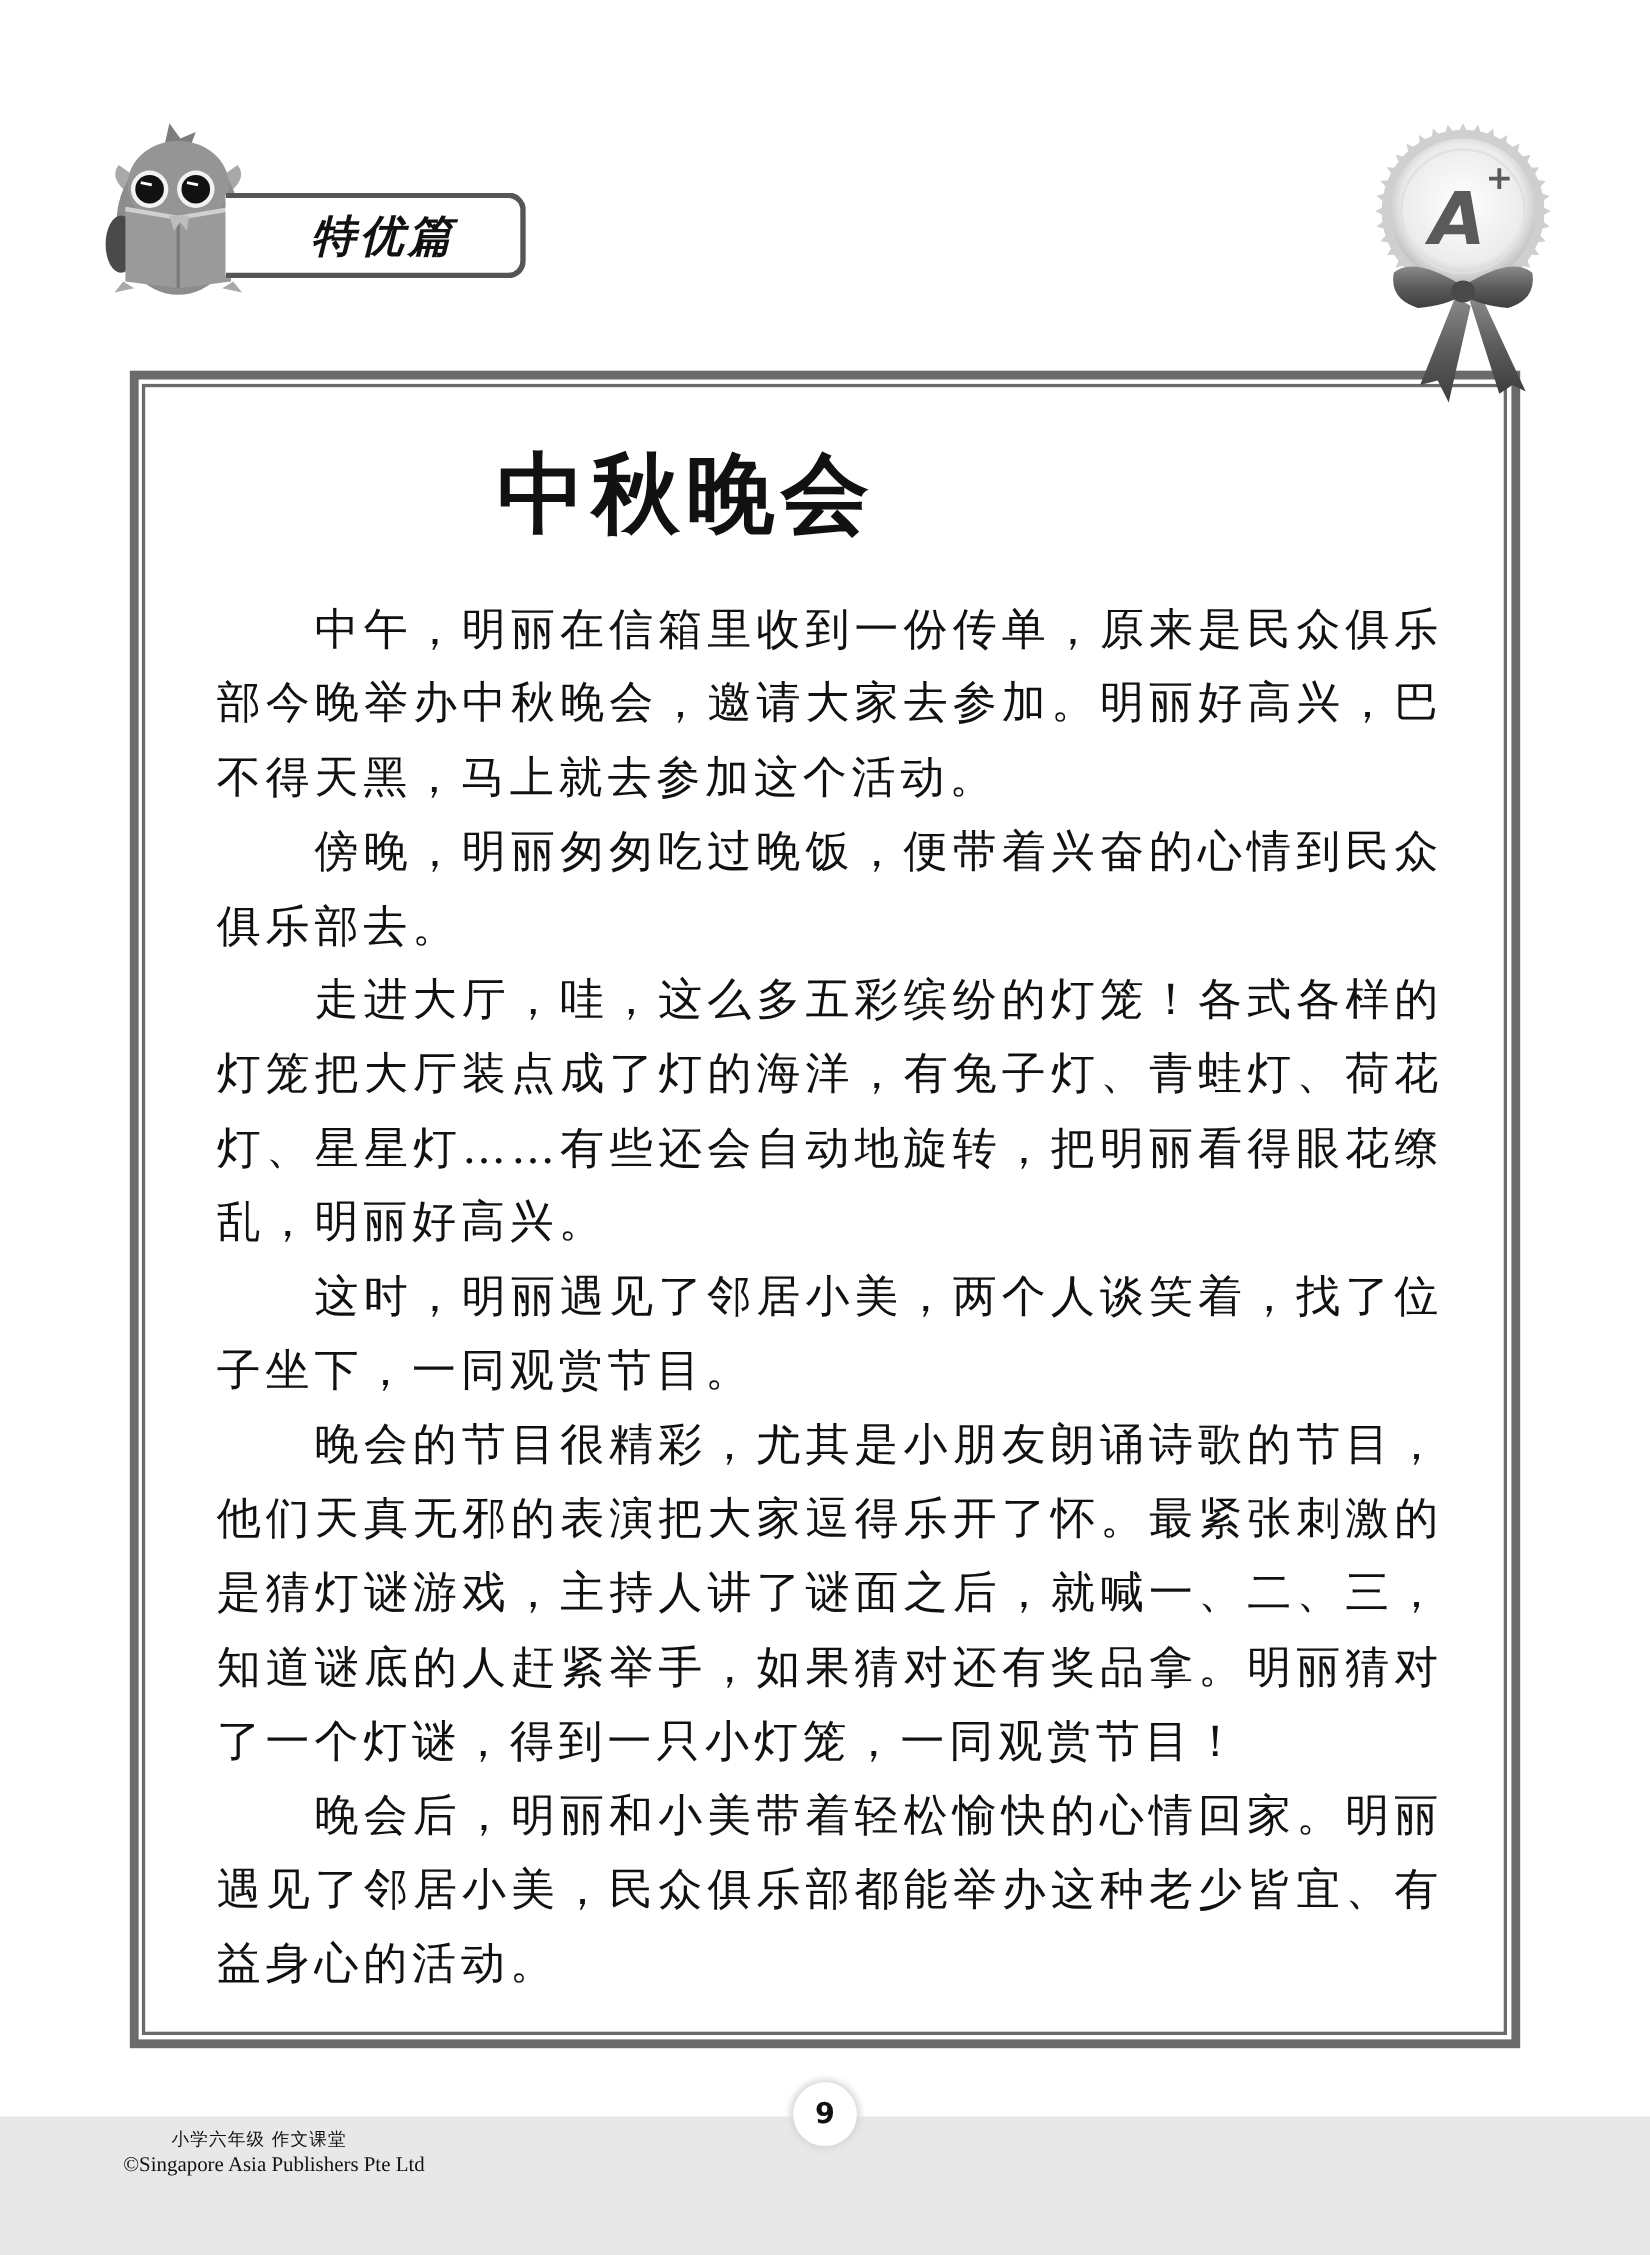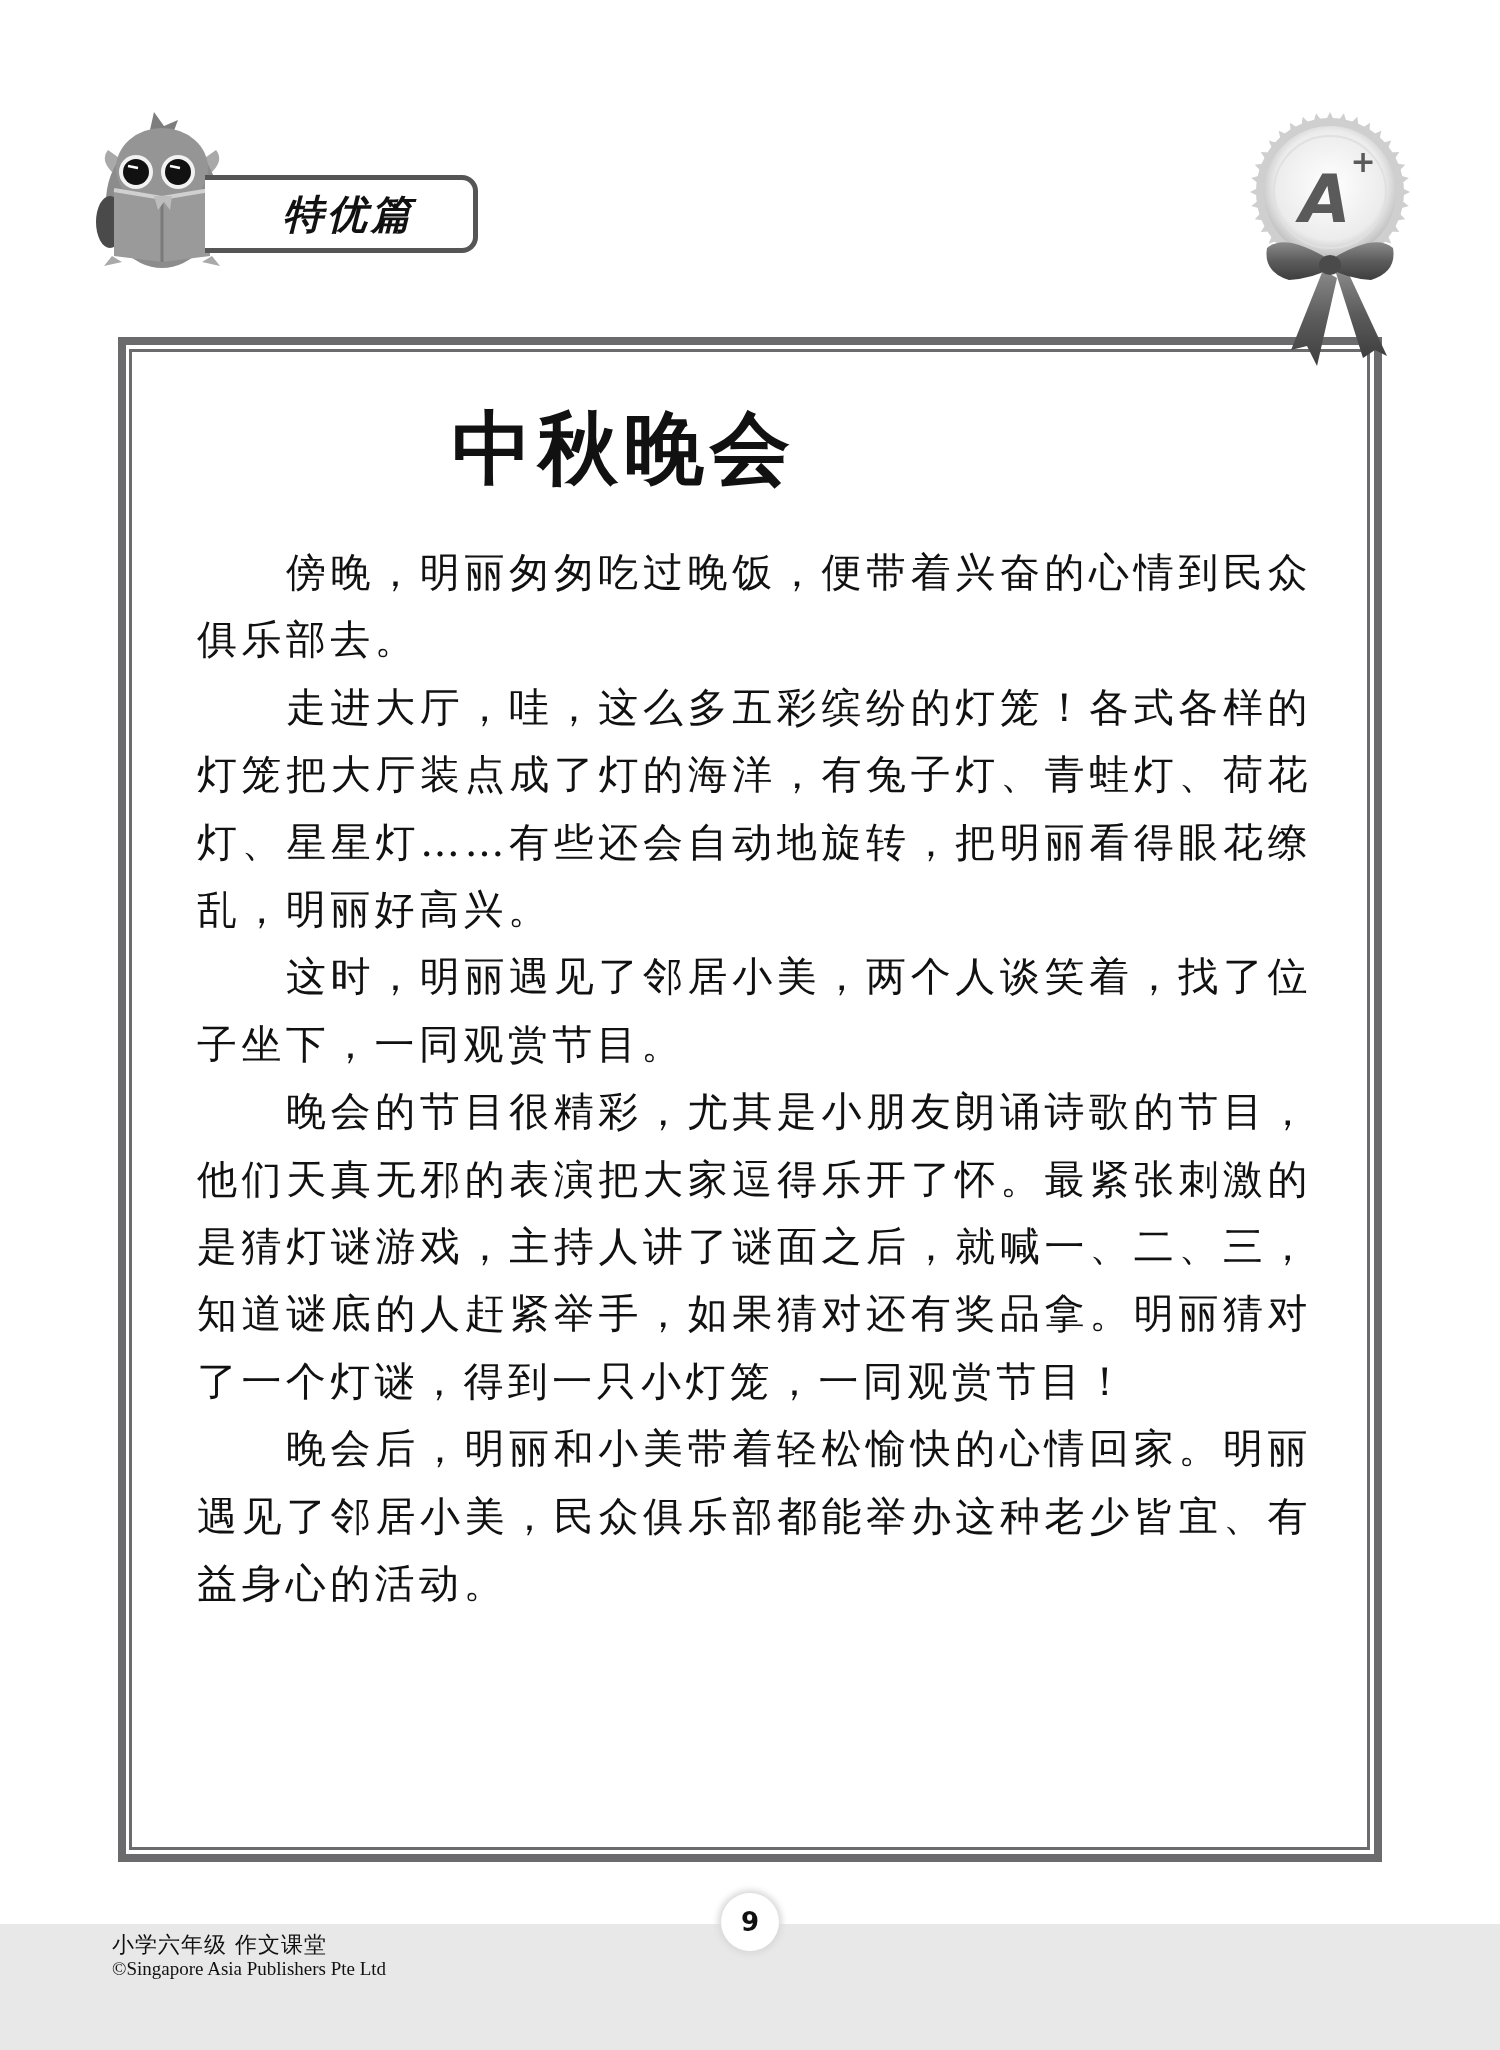--- a/index.html
+++ b/index.html
@@ -52,21 +52,21 @@
 
     
     .footer-band {
       position: absolute; left: 0; top: 1924px; width: 1500px; height: 126px;
       background: #e8e8e8;
     }
     .footer-text {
       position: absolute; left: 112px; top: 1933px;
       font-family: "DejaVu Serif", "Liberation Serif", serif; color: #111;
     }
-    .footer-text .line1 { font-size: 22px; line-height: 24px; letter-spacing: 1px; }
+    .footer-text .line1 { font-size: 16px; line-height: 24px; letter-spacing: 1px; margin-left: 44px; }
     .footer-text .line2 { font-family: "Liberation Serif", "DejaVu Serif", serif; font-size: 19px; line-height: 24px; }
     .page-num {
       position: absolute; left: 721px; top: 1893px; width: 58px; height: 58px;
       border-radius: 50%; background: #fff;
       box-shadow: 0 0 6px 3px #d8d8d8;
       display: flex; align-items: center; justify-content: center;
       font-family: "DejaVu Sans", "Liberation Sans", sans-serif;
       font-weight: bold; font-size: 26px; color: #111;
     }
   </style>
@@ -175,20 +175,21 @@
   <text x="118" y="62" text-anchor="middle" font-family="DejaVu Sans, sans-serif" font-weight="bold" font-size="30" fill="#5a5a5a">+</text>
 
   <path d="M85 150 Q40 122 22 138 Q18 162 44 170 Q70 168 85 158 Z" fill="url(#rib)"></path>
   <path d="M85 150 Q130 122 148 138 Q152 162 126 170 Q100 168 85 158 Z" fill="url(#rib)"></path>
   <ellipse cx="85" cy="155" rx="11" ry="10" fill="#4a4a4a"></ellipse>
 </svg>
 
 <h1 class="title">中秋晚会</h1>
 
 <div class="essay">
+  <p>中午，明丽在信箱里收到一份传单，原来是民众俱乐部今晚举办中秋晚会，邀请大家去参加。明丽好高兴，巴不得天黑，马上就去参加这个活动。</p>
   <p>傍晚，明丽匆匆吃过晚饭，便带着兴奋的心情到民众俱乐部去。</p>
   <p>走进大厅，哇，这么多五彩缤纷的灯笼！各式各样的灯笼把大厅装点成了灯的海洋，有兔子灯、青蛙灯、荷花灯、星星灯……有些还会自动地旋转，把明丽看得眼花缭乱，明丽好高兴。</p>
   <p>这时，明丽遇见了邻居小美，两个人谈笑着，找了位子坐下，一同观赏节目。</p>
   <p>晚会的节目很精彩，尤其是小朋友朗诵诗歌的节目，他们天真无邪的表演把大家逗得乐开了怀。最紧张刺激的是猜灯谜游戏，主持人讲了谜面之后，就喊一、二、三，知道谜底的人赶紧举手，如果猜对还有奖品拿。明丽猜对了一个灯谜，得到一只小灯笼，一同观赏节目！</p>
   <p>晚会后，明丽和小美带着轻松愉快的心情回家。明丽遇见了邻居小美，民众俱乐部都能举办这种老少皆宜、有益身心的活动。</p>
 </div>
 
 <div class="footer-band"></div>
 <div class="footer-text">
   <div class="line1">小学六年级 作文课堂</div>

